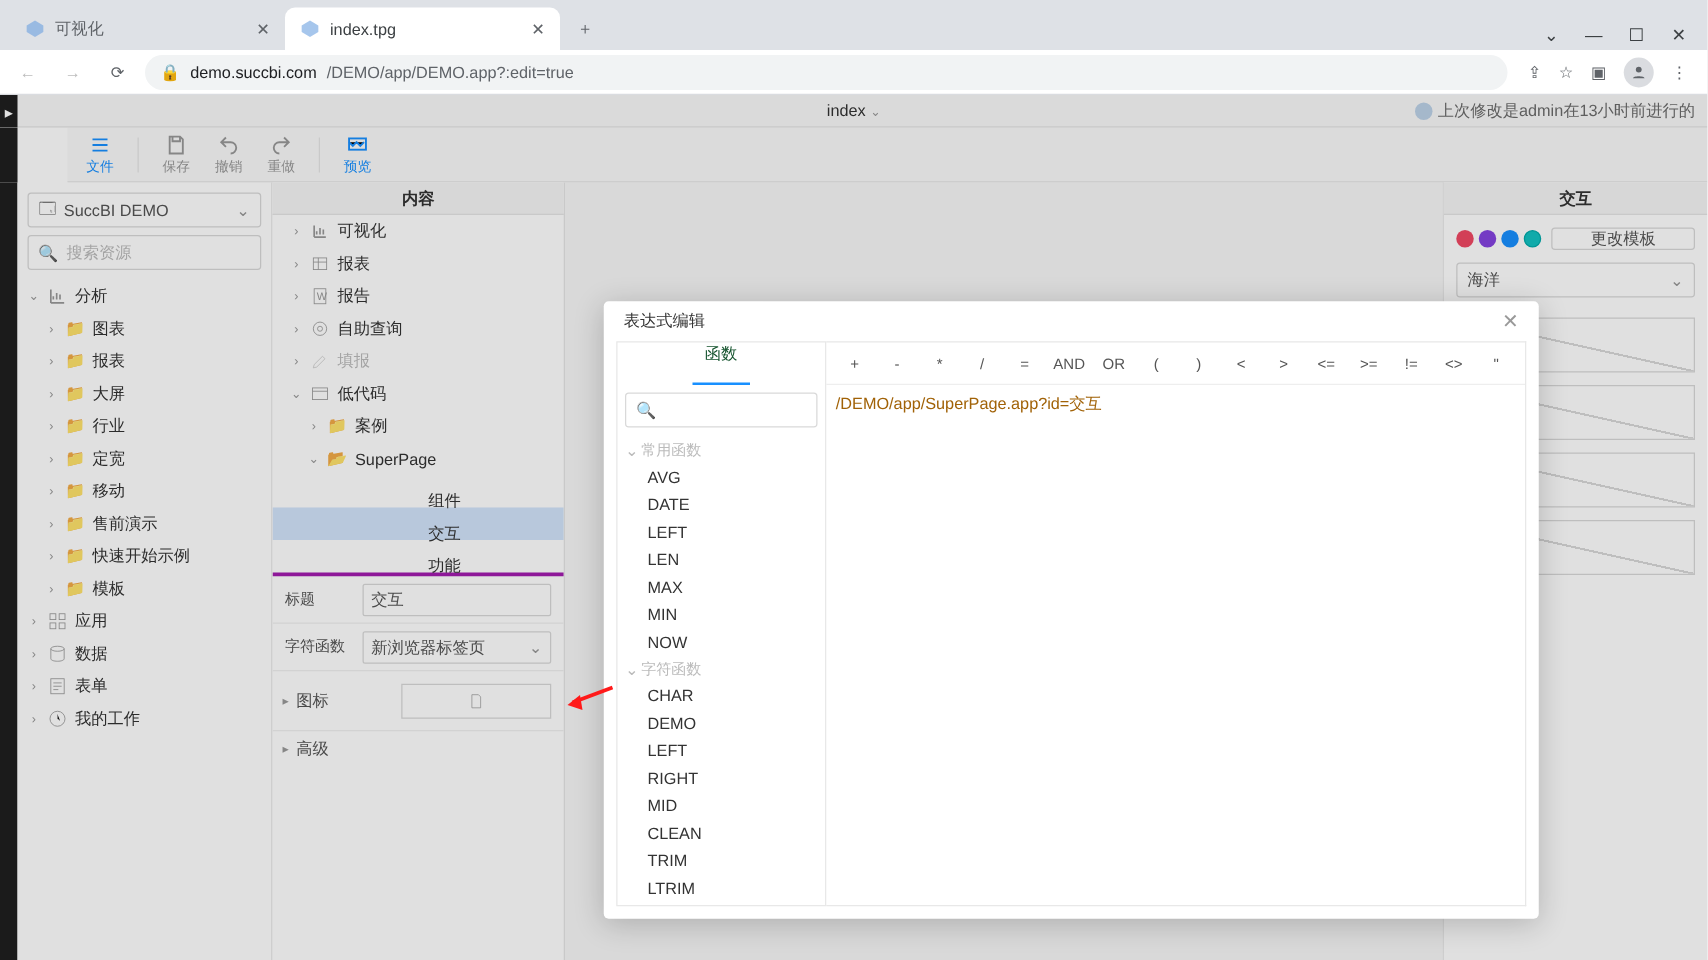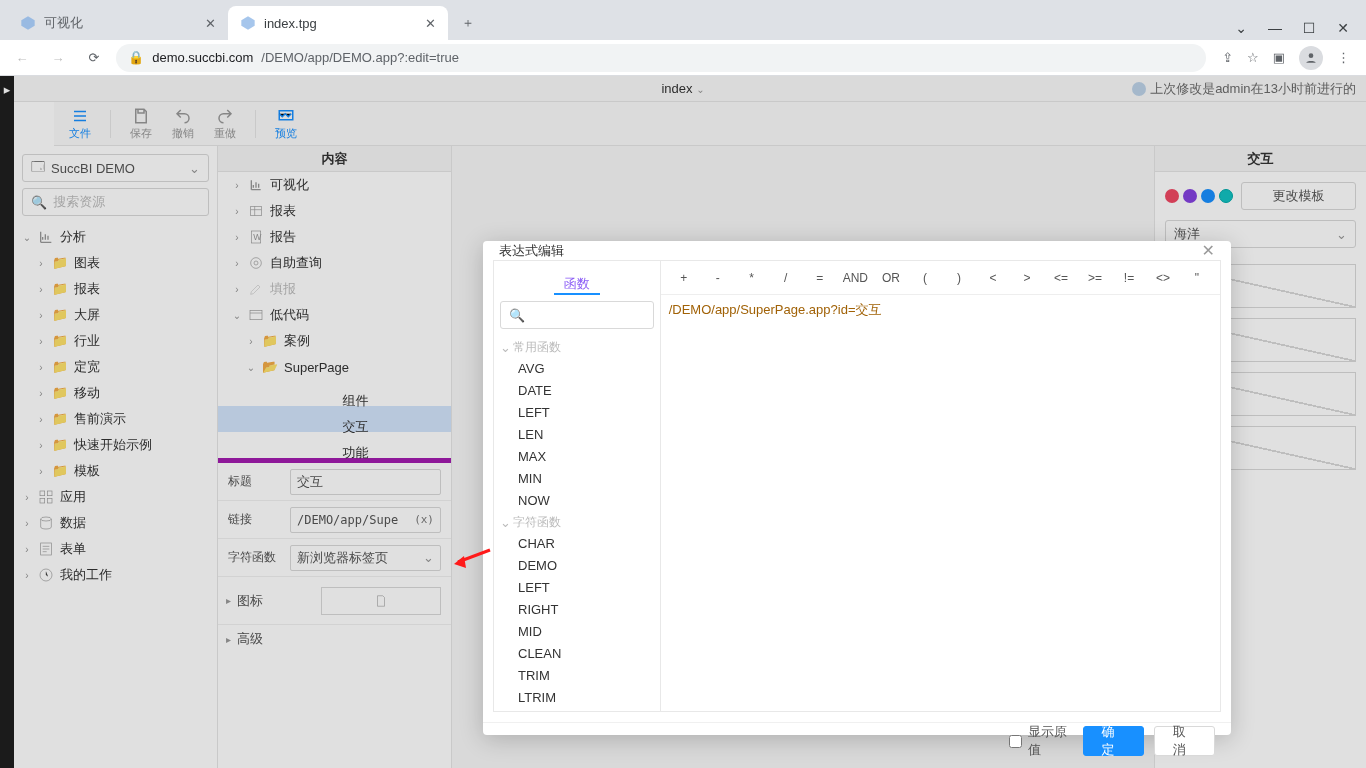--- a/index.html
+++ b/index.html
@@ -57,45 +57,45 @@
 .tree-row .ci { color: #999; width: 10px; text-align: center; font-size: 10px; }
 .tree-row .ic { width: 16px; height: 16px; }
 .folder-y { color: #f7c361; }
 .ind1 { padding-left: 14px; } .ind2 { padding-left: 28px; } .ind3 { padding-left: 42px; flex-direction: column; }
 .tree-row.sel { background: #d2e4fb; }
 
 .content-body { flex: 1; overflow: auto; }
 .sec-title { display: flex; align-items: center; height: 28px; padding-left: 8px; color: #555; gap: 6px; }
 .sec-title .caret { color: #999; font-size: 10px; }
 
-.props { border-top: 5px solid #a21caf; }
+.props { border-top: 3px solid #a21caf; }
 .prop-row { display: flex; align-items: center; height: 38px; padding: 0 10px; gap: 10px; border-bottom: 1px solid #f0f0f0; }
 .prop-row .plabel { width: 52px; color: #555; font-size: 12px; }
 .prop-row .pctrl { flex: 1; height: 26px; border: 1px solid #d9d9d9; border-radius: 2px; display: flex; align-items: center; padding: 0 6px; color: #555; font-size: 12px; position: relative; }
 .prop-row .pctrl .fx { margin-left: auto; font-family: monospace; font-size: 11px; color: #777; }
 .mono { font-family: "Consolas", monospace; font-size: 12px; color: #555; }
 
 .arrow { position: absolute; left: 452px; top: 470px; z-index: 20; pointer-events: none; }
 
 .canvas { flex: 1; background: #f7f7f7; position: relative; }
 .rightpanel { width: 212px; background: #fff; border-left: 1px solid #e5e5e5; }
 .rightpanel .panel-header { background: #f5f5f5; }
 .right-body { padding: 10px; display: flex; flex-direction: column; gap: 10px; }
-.btn-outline { height: 28px; border: 1px solid #d9d9d9; border-radius: 3px; display: flex; align-items: center; justify-content: center; color: #555; }
+.btn-outline { height: 18px; border: 1px solid #d9d9d9; border-radius: 3px; display: flex; align-items: center; justify-content: center; color: #555; }
 .slashbox { height: 44px; border: 1px solid #d9d9d9; background: linear-gradient(to top right, transparent 49%, #d9d9d9 49%, #d9d9d9 51%, transparent 51%); }
 .palette-dots { display: flex; gap: 4px; align-items: center; }
 .pdot { width: 14px; height: 14px; border-radius: 50%; }
 
 
 .modal { position: absolute; left: 483px; top: 165px; width: 748px; height: 494px; background: #fff; border-radius: 4px; box-shadow: 0 4px 24px rgba(0,0,0,0.2); z-index: 10; display: flex; flex-direction: column; }
 .modal-head { height: 44px; display: flex; align-items: center; padding: 0 16px; color: #333; }
 .modal-head .close { margin-left: auto; color: #999; font-size: 16px; }
 .modal-body { flex: 1; display: flex; padding: 0 10px 10px; gap: 0; }
 .func-panel { width: 196px; border: 1px solid #e8e8e8; display: flex; flex-direction: column; }
-.func-tab { height: 34px; display: flex; align-items: flex-end; justify-content: center; color: #8b5cf6; border-bottom: 2px solid #1890ff; margin: 0 60px; }
+.func-tab { height: 34px; display: flex; align-items: flex-start; justify-content: center; color: #14532d; border-bottom: 2px solid #1890ff; margin: 0 60px; }
 .fsearch { margin: 6px; height: 28px; border: 1px solid #d9d9d9; border-radius: 3px; display: flex; align-items: center; padding: 0 8px; color: #bbb; }
 .flist { flex: 1; overflow: auto; padding: 2px 0; }
 .fgroup { color: #bbb; padding: 2px 6px; font-size: 12px; display: flex; align-items: center; gap: 2px; }
 .fitem { padding: 1px 6px 1px 24px; color: #333; line-height: 20px; }
 .expr-panel { flex: 1; border: 1px solid #e8e8e8; border-left: none; display: flex; flex-direction: column; }
 .op-row { height: 34px; border-bottom: 1px solid #eee; display: flex; align-items: center; padding: 0 8px; gap: 4px; }
 .op { min-width: 30px; text-align: center; color: #555; font-size: 12px; padding: 2px 4px; }
 .expr-area { flex: 1; padding: 6px 8px; font-family: "Consolas", monospace; color: #a16207; }
 .modal-foot { height: 48px; border-top: 1px solid #f0f0f0; display: flex; align-items: center; justify-content: flex-end; gap: 10px; padding: 0 16px; }
 .modal-foot label { display: flex; align-items: center; gap: 6px; color: #555; margin-right: auto; margin-left: 510px; }
@@ -391,27 +391,20 @@
               <path fill="none" stroke="#999" d="M6 3h9l3 3v15H6z"></path>
             </svg>
             <span>功能</span>
           </div>
 
         <div class="props">
           <div class="prop-row">
             <div class="plabel">标题</div>
             <div class="pctrl">
                 <span>交互</span>
-              </div>
-          </div>
-          <div class="prop-row">
-            <div class="plabel">链接</div>
-            <div class="pctrl">
-                <span class="mono">/DEMO/app/Supe</span>
-                <span class="fx">(x)</span>
               </div>
           </div>
           <div class="prop-row">
             <div class="plabel">字符函数</div>
             <div class="pctrl">
                 <span>新浏览器标签页</span>
                 <span style="margin-left:auto;color:#999">⌄</span>
               </div>
           </div>
         </div>
@@ -514,27 +507,15 @@
             <span class="op">&gt;</span>
             <span class="op">&lt;=</span>
             <span class="op">&gt;=</span>
             <span class="op">!=</span>
             <span class="op">&lt;&gt;</span>
             <span class="op">"</span>
           </div>
         <div class="expr-area"><span>/DEMO/app/SuperPage.app?id=交互</span></div>
       </div>
     </div>
-    <div class="modal-foot">
-      <label>
-          <input type="checkbox" style=""> 
-          <span>显示原值</span>
-        </label>
-      <div class="mbtn primary">
-          <span>确定</span>
-        </div>
-      <div class="mbtn">
-          <span>取消</span>
-        </div>
-    </div>
   </div>
 
 </div>
 
 </body></html>

